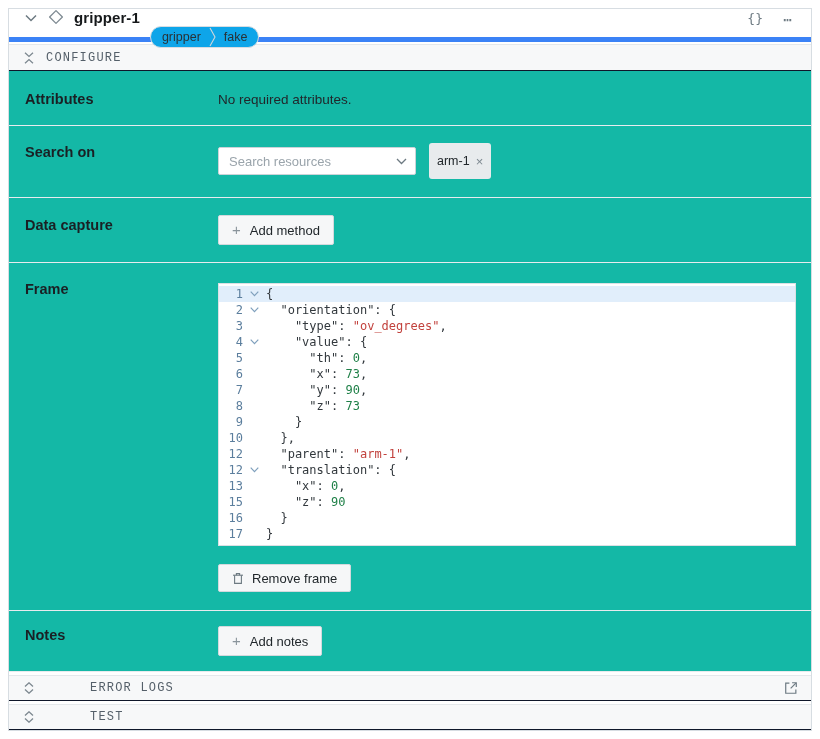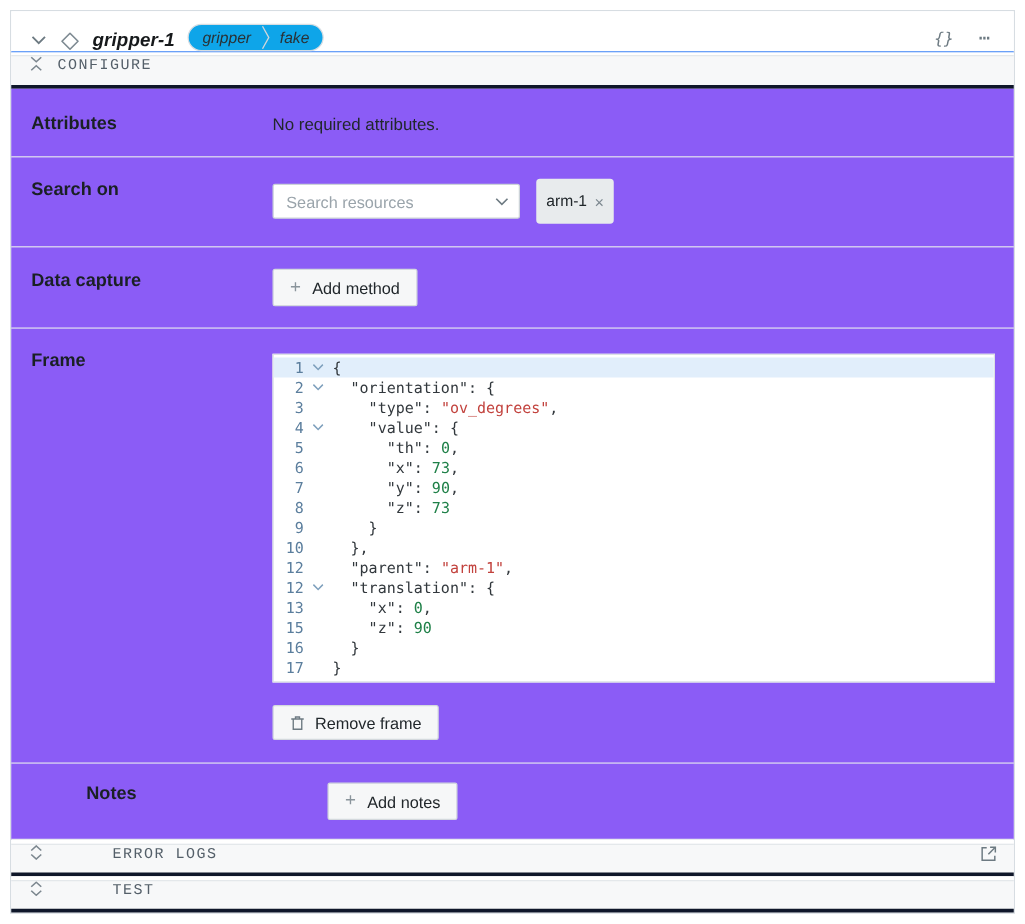--- a/index.html
+++ b/index.html
@@ -3,49 +3,49 @@
 <meta charset="utf-8">
 <style>
   * { box-sizing: border-box; margin: 0; padding: 0; }
   html,body { width: 820px; height: 739px; background: #ffffff; overflow: hidden;
     font-family: "Liberation Sans", sans-serif; color: #1c2226; }
 
   .card { position: absolute; left: 8px; top: 8px; width: 804px;
     border: 1px solid #d7dde2; background: #fff; }
 
   
-  .hdr { height: 33px; display: flex; align-items: flex-end; padding: 0 14px 0 13px;
-    border-bottom: 1px solid #3b82f6; background: #fff; font-style: italic; }
+  .hdr { height: 33px; display: flex; align-items: flex-start; padding: 0 14px 0 13px;
+    border-bottom: 5px solid #3b82f6; background: #fff; }
   .hdr .caret-btn { display: flex; align-items: center; justify-content: center;
     width: 18px; height: 18px; cursor: pointer; }
   .diamond { margin-left: 8px; display: flex; align-items: center; }
   .hdr-title { margin-left: 10px; font-size: 15px; font-weight: 700; color: #16191b; letter-spacing: .1px; }
   .badge-group { margin-left: 10px; display: inline-flex; align-items: center; height: 22px;
     border: 1px solid #d7dde2; border-radius: 999px; background: #0ea5e9; padding: 0 11px; margin-top: 17px; }
   .badge-group .badge { font-size: 12.5px; color: #2a3135; }
   .badge-sep { margin: 0 8px; display: flex; align-items: center; }
   .hdr-spacer { flex: 1; }
   .hdr-icon { color: #6d7a82; font-family: "DejaVu Sans Mono", monospace; font-size: 13px;
     cursor: pointer; padding: 2px 4px; }
   .hdr-icon.dots { font-size: 15px; letter-spacing: 1px; margin-left: 12px; }
 
   .gap2 { height: 2px; background: #fff; }
   .gap3 { height: 3px; background: #fff; }
 
   
-  .band { height: 27px; display: flex; padding: 0 13px 0 15px;
-    background: #f7f8f9; border-top: 1px solid #e4e8eb; border-bottom: 3px solid #0f172a;
+  .band { height: 27px; display: flex; align-items: center; padding: 0 13px 0 15px;
+    background: #f7f8f9; border-top: 1px solid #e4e8eb; border-bottom: 1px solid #0f172a;
     cursor: pointer; }
   .band-label { margin-left: 12px; font-family: "Liberation Mono", "DejaVu Sans Mono", monospace;
     font-size: 12px; letter-spacing: 1.2px; color: #545f69; }
   .band-spacer { flex: 1; }
   .band.b-bottom { height: 26px; gap: 44px; }
 
   
-  .row { display: flex; padding-left: 16px; border-bottom: 1px solid #e8ebee; background: #8b5cf6; }
+  .row { display: flex; padding-left: 16px; border-bottom: 1px solid #e8ebee; background: #14b8a6; }
   .row:last-of-type { border-bottom: 1px solid #e4e8eb; }
   .row-label { flex: none; width: 193px; font-size: 14.5px; font-weight: 600; color: #1a2024; }
   .row-content { flex: 1; }
 
   .r-attr { } .r-attr .row-label { padding: 20px 0 18px; }
   .r-attr .row-content { padding: 21px 0 18px; font-size: 13.5px; color: #21272b; }
 
   .r-dep .row-label { padding: 18px 0; }
   .r-dep .row-content { padding: 17px 0 18px; display: flex; align-items: center; }
   .search-wrap { position: relative; width: 198px; height: 28px; }
@@ -78,21 +78,21 @@
   .cm-line.active { background: #e1eefb; }
   .cm-num { flex: none; width: 24px; text-align: right; color: #5b7e9d; user-select: none; }
   .cm-fold { flex: none; width: 23px; display: flex; align-items: center; justify-content: center; }
   .cm-fold svg { cursor: pointer; }
   .cm-text { flex: 1; color: #32383d; }
   .tok-t { color: #32383d; }
   .tok-s { color: #c2423d; }
   .tok-n { color: #1f8048; }
   .code-actions { margin-top: 18px; }
 
-  .r-notes .row-label { padding: 16px 0 14px; margin-left: 44px; }
+  .r-notes .row-label { padding: 16px 0 14px; }
   .r-notes .row-content { padding: 15px 0 15px; }
 
   svg { display: block; }
 </style>
 </head>
 <body>
 
 <div class="card">
 
   <div class="hdr">

